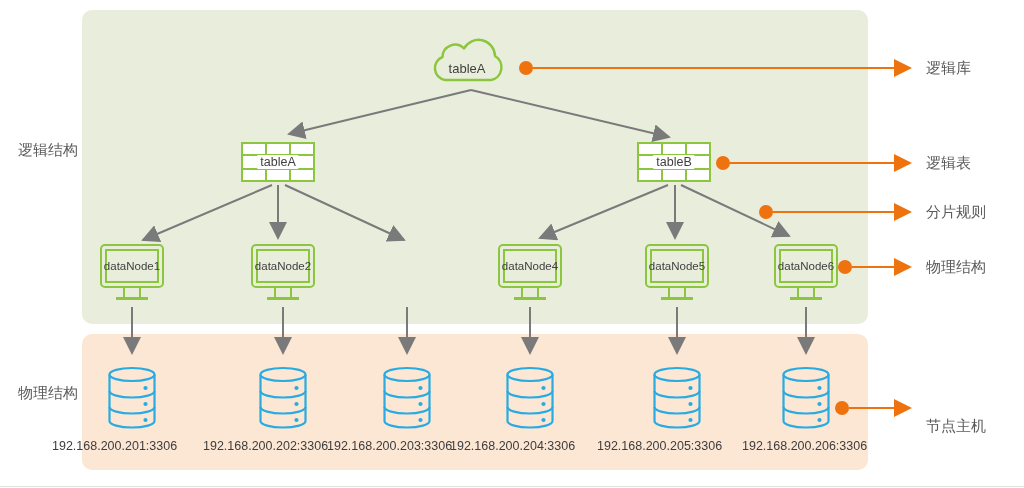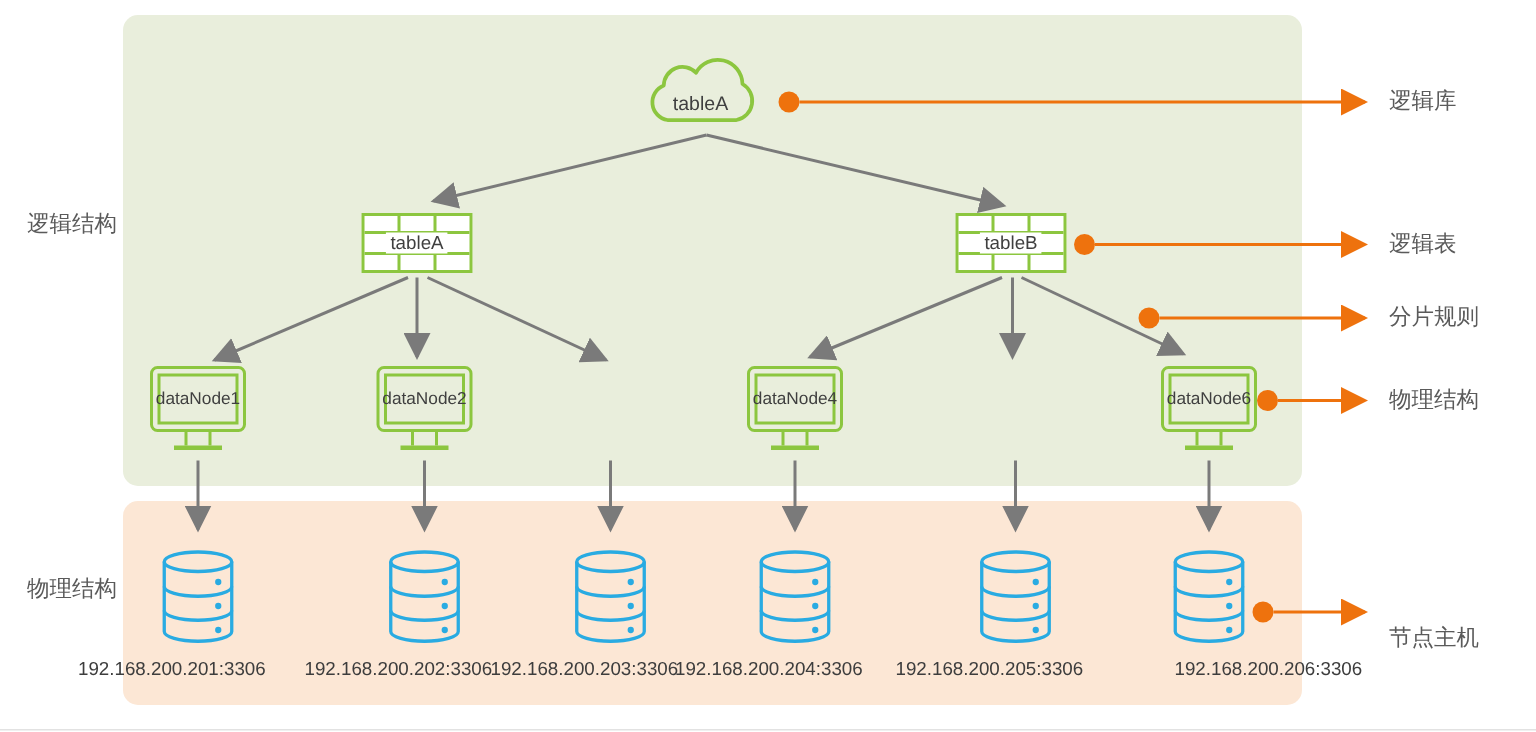--- a/index.html
+++ b/index.html
@@ -106,20 +106,27 @@
     <div class="m-neck"></div>
     <div class="m-base"></div>
   </div>
   <div class="monitor" style="left:498px;">
     <div class="m-screen">
       <div class="m-inner">dataNode4</div>
     </div>
     <div class="m-neck"></div>
     <div class="m-base"></div>
   </div>
+  <div class="monitor" style="left:645px;">
+    <div class="m-screen">
+      <div class="m-inner">dataNode5</div>
+    </div>
+    <div class="m-neck"></div>
+    <div class="m-base"></div>
+  </div>
   <div class="monitor" style="left:774px;">
     <div class="m-screen">
       <div class="m-inner">dataNode6</div>
     </div>
     <div class="m-neck"></div>
     <div class="m-base"></div>
   </div>
 
   <div class="cyl" style="left:107px;">
     <svg width="50" height="64" viewBox="0 0 50 64">
@@ -210,21 +217,21 @@
           <circle cx="38.5" cy="54" r="2.1"></circle>
       </g>
     </svg>
   </div>
 
   <div class="ip-label" style="left:52px;">192.168.200.201:3306</div>
   <div class="ip-label" style="left:203px;">192.168.200.202:3306</div>
   <div class="ip-label" style="left:327px;">192.168.200.203:3306</div>
   <div class="ip-label" style="left:450px;">192.168.200.204:3306</div>
   <div class="ip-label" style="left:597px;">192.168.200.205:3306</div>
-  <div class="ip-label" style="left:767px;padding-left:16px;">192.168.200.206:3306</div>
+  <div class="ip-label" style="left:726px;padding-left:16px;">192.168.200.206:3306</div>
 
   <div class="anno-label" style="top:59px;">逻辑库</div>
   <div class="anno-label" style="top:154px;">逻辑表</div>
   <div class="anno-label" style="top:203px;">分片规则</div>
   <div class="anno-label" style="top:258px;">物理结构</div>
   <div class="anno-label" style="top:399px;margin-top:18px;">节点主机</div>
 
   <svg class="overlay" width="1024" height="488" viewBox="0 0 1024 488">
     <defs>
       <marker id="ag" markerWidth="10" markerHeight="9" refX="8" refY="4.5" orient="auto">

